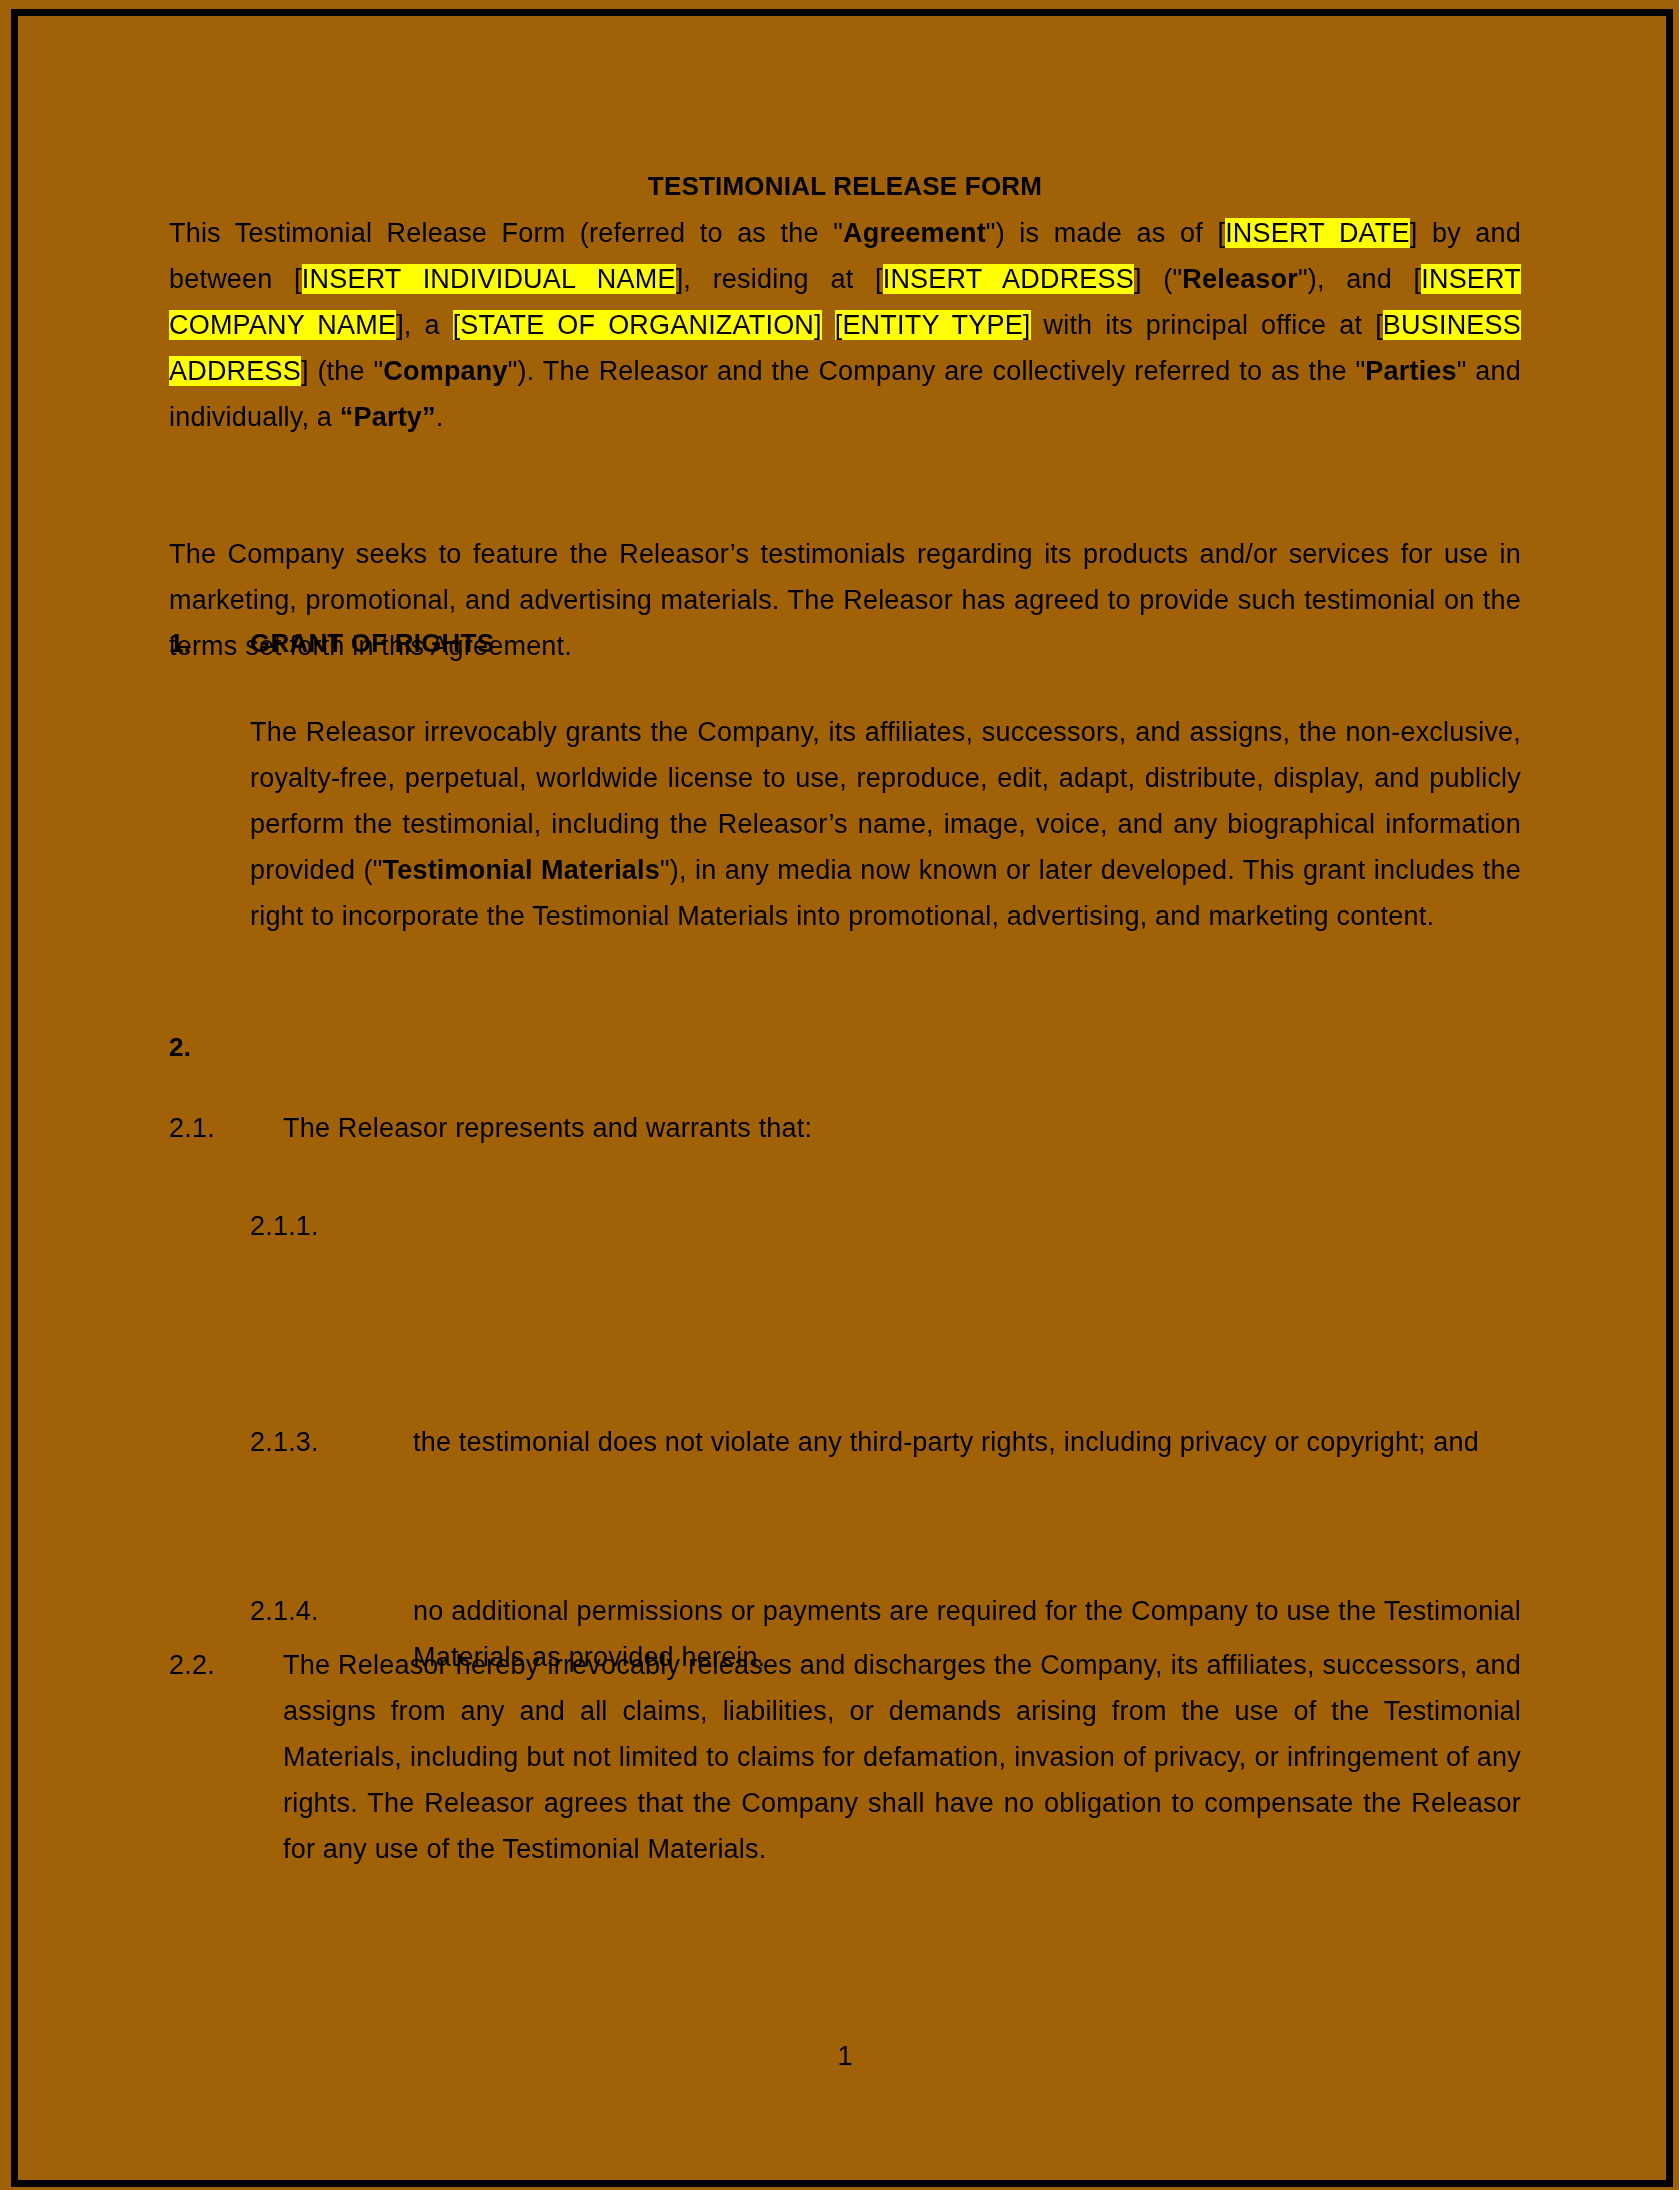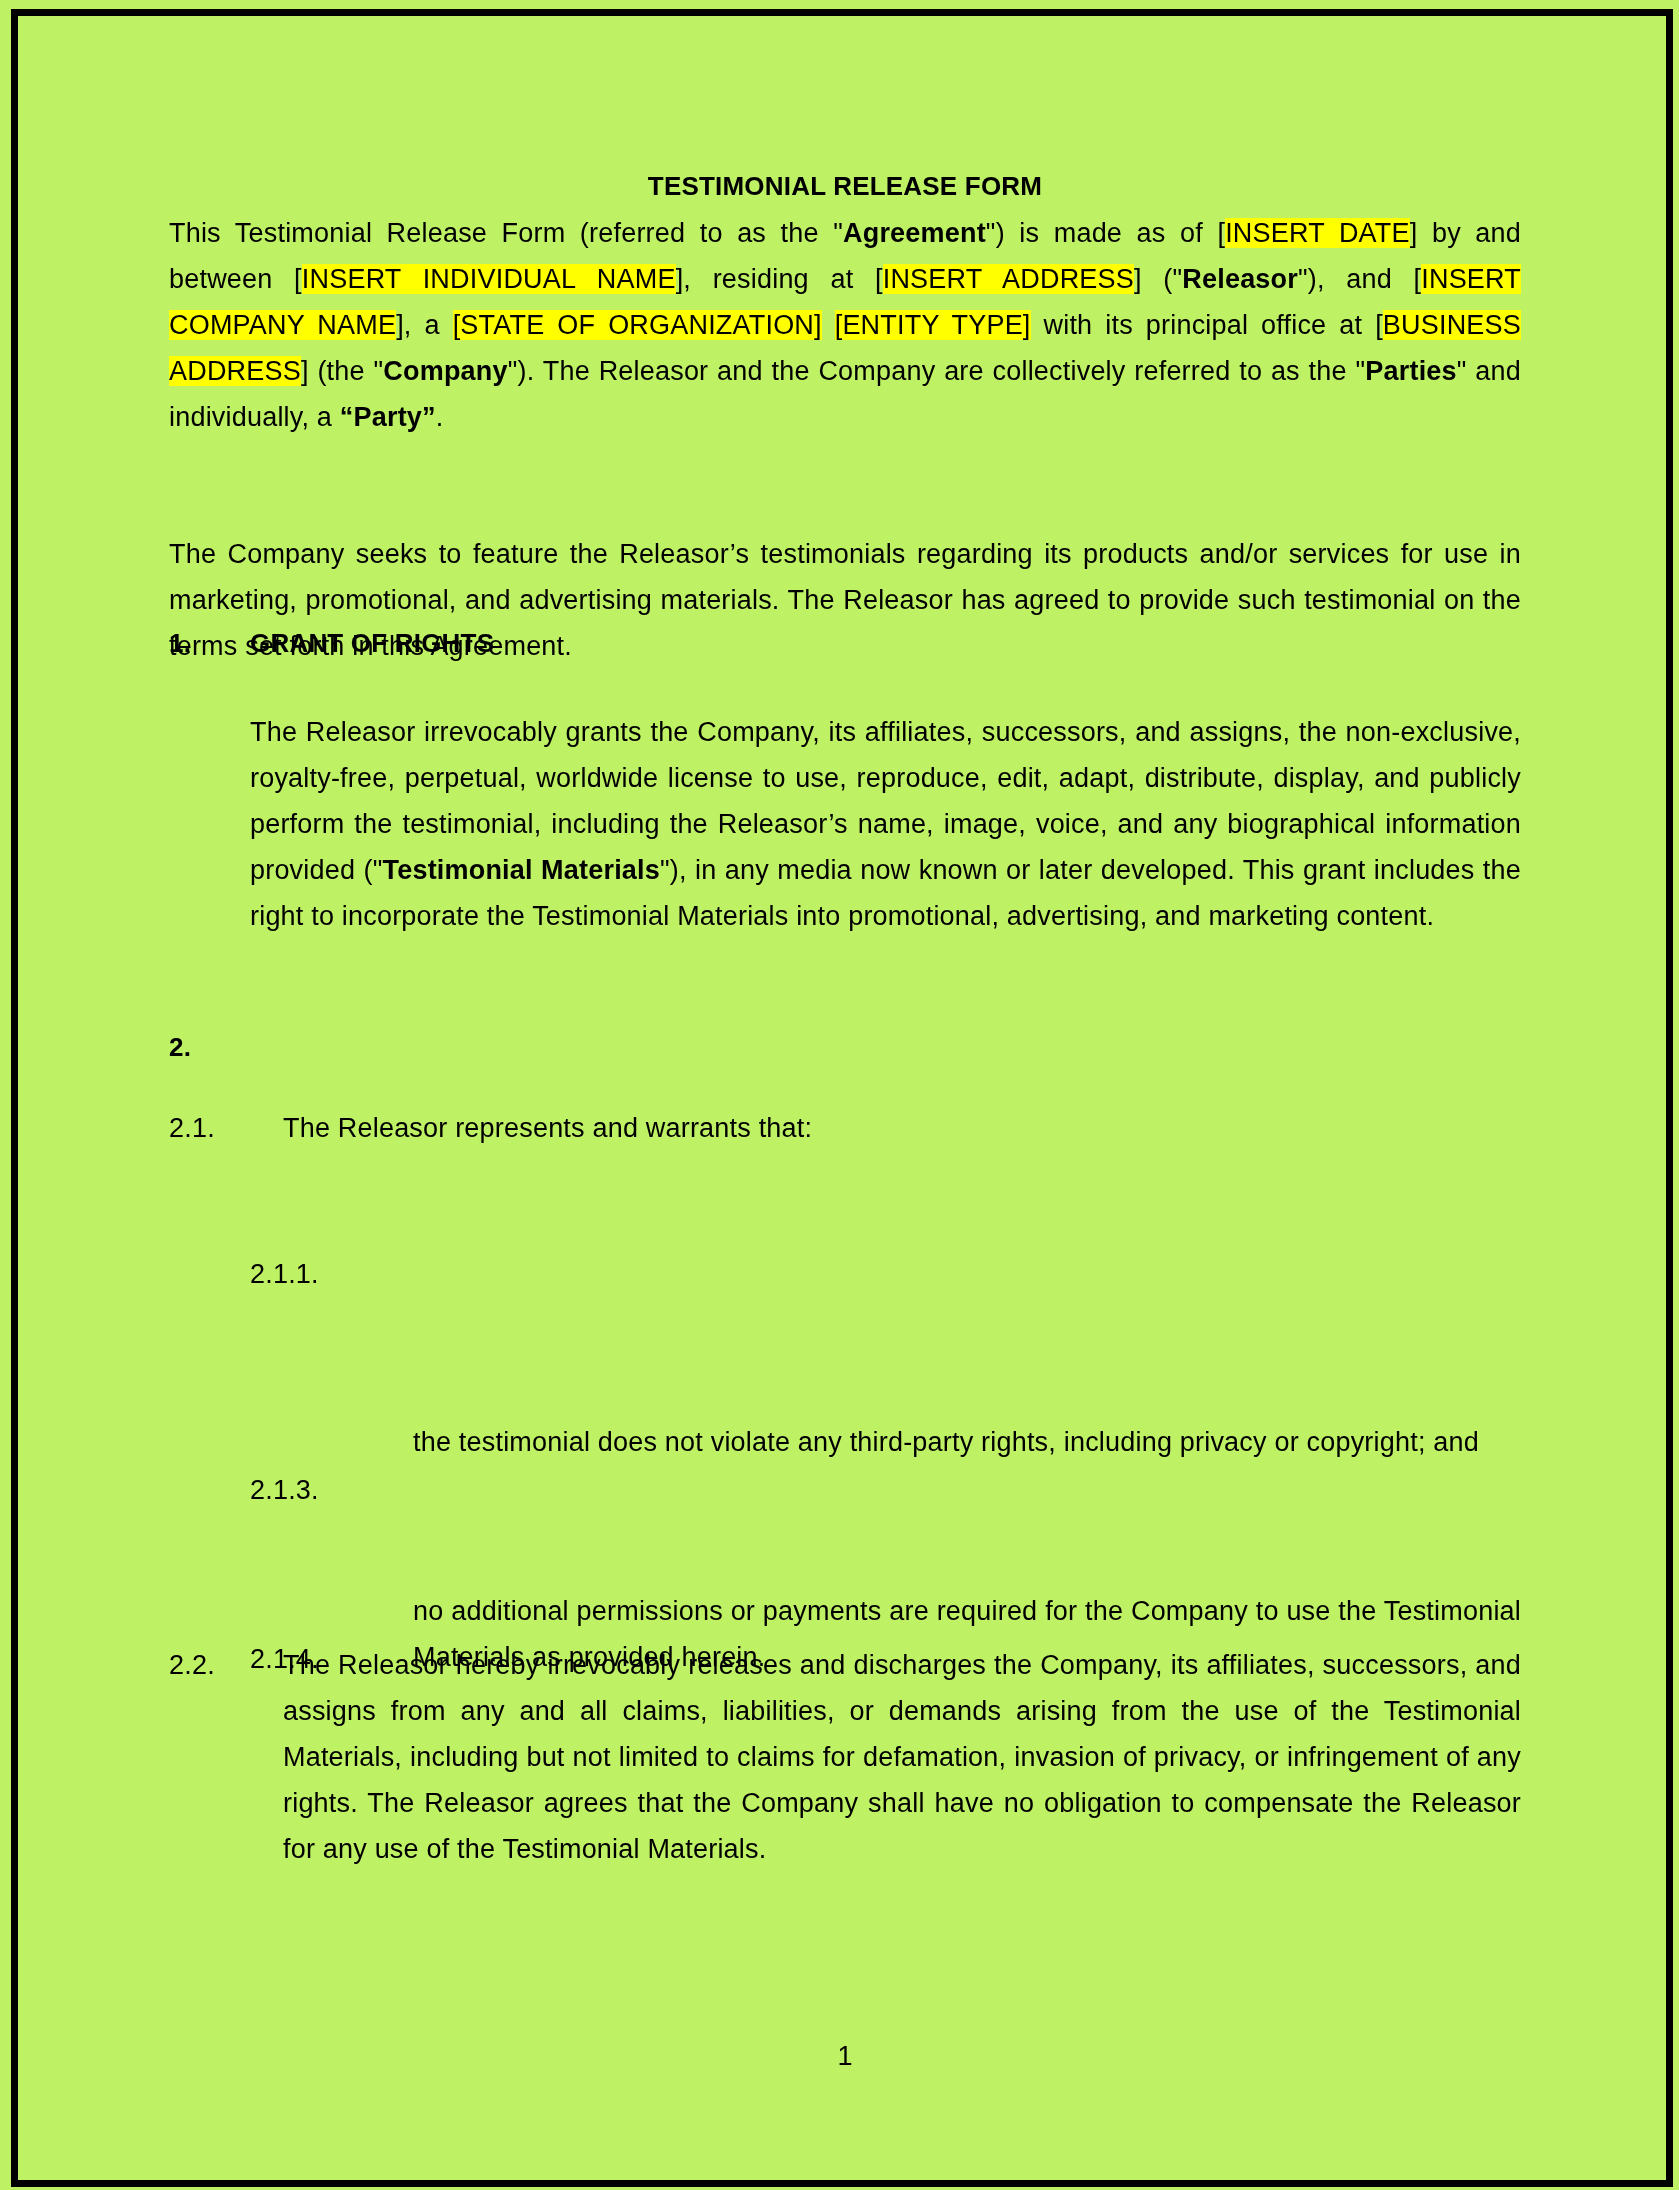--- a/index.html
+++ b/index.html
@@ -1,38 +1,38 @@
 <!DOCTYPE html>
 <html style="--hl: #FFFF00;font-size:14px"><head>
 <meta charset="utf-8">
 <style>
   html,body{margin:0;padding:0;background:#ffffff;}
   body{
     width:1679px;height:2190px;position:relative;
     font-family:"Liberation Sans","DejaVu Sans",sans-serif;
     color:#000;
   }
-  .page{position:absolute;inset:0;background:#bef264;}
+  .page{position:absolute;inset:0;background:#a16207;}
   .frame{
     position:absolute;left:10.5px;top:8.8px;right:6.1px;bottom:3.5px;
     border:7px solid #000;pointer-events:none;
   }
   .blk{
     position:absolute;left:169px;width:1352px;
     font-size:27px;line-height:46px;text-align:justify;
     letter-spacing:0.2px;
   }
   .b{font-weight:bold;}
   .hl{background:var(--hl,#FFFF00);}
   .title{
     top:163px;text-align:center;font-weight:bold;font-size:26px;
   }
   .heading{font-weight:bold;font-size:26px;display:flex;text-align:left;}
   .num{flex:0 0 81px;}
-  .subnum{flex:0 0 130px;margin-top:48px;}
+  .subnum{flex:0 0 130px;}
   .h1{top:620px;}
   .h2{top:1024px;}
   .p1{top:210px;}
   .p2{top:487px;margin-top:44px;}
   .s1body{top:709px;left:250px;width:1271px;}
   .clause{display:flex;gap:33px;}
   .clause .text{flex:1 1 auto;text-align:justify;}
   .i21{top:1105px;}
   .i22{top:1642px;}
   .sub{left:250px;width:1271px;}

